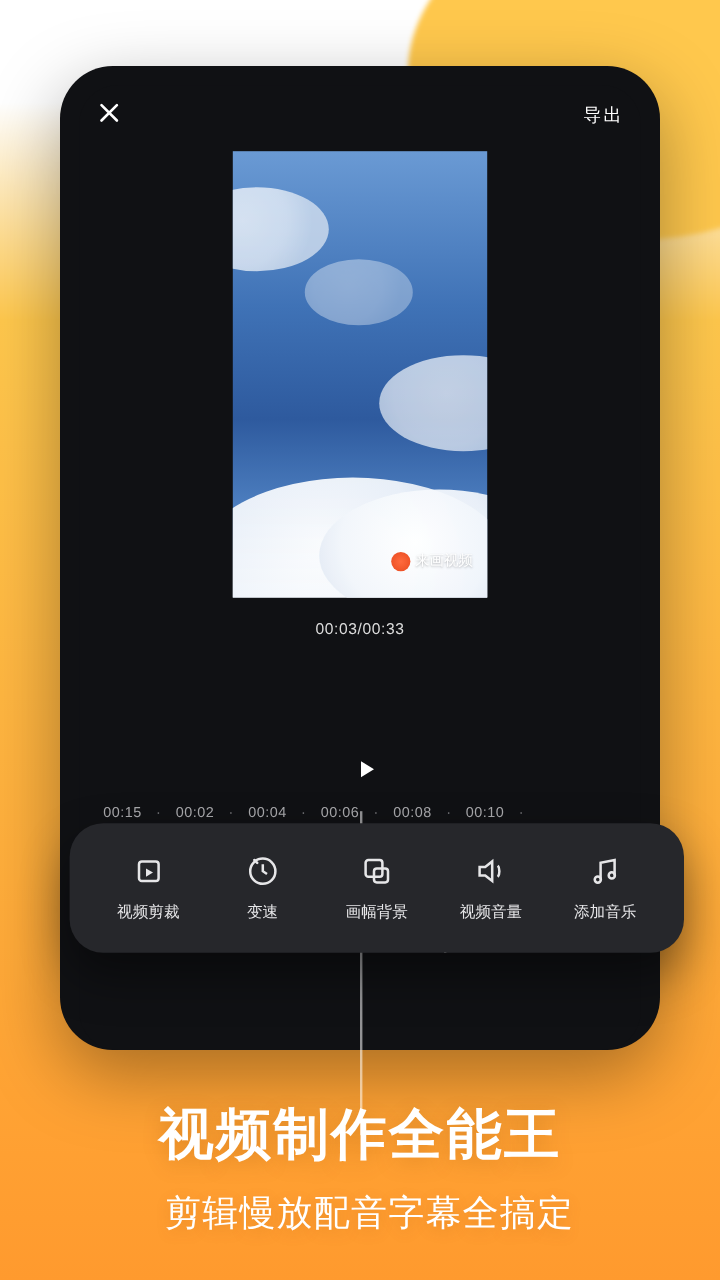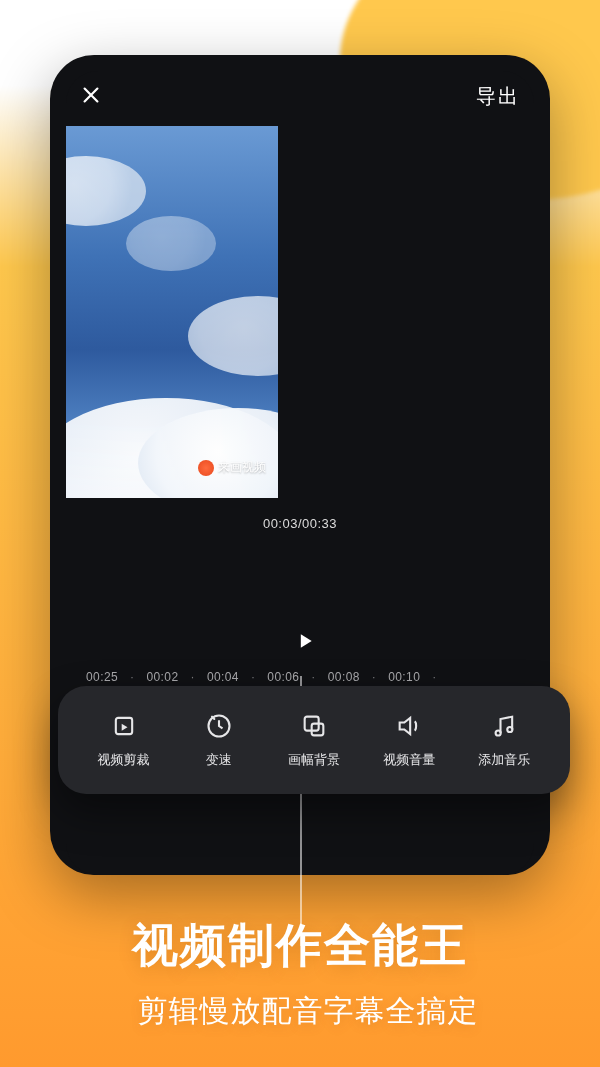--- a/index.html
+++ b/index.html
@@ -41,24 +41,24 @@
     position: relative;
   }
   .topbar {
     display: flex;
     justify-content: space-between;
     align-items: center;
     padding: 12px 14px 10px 14px;
     color: #fff;
   }
   .close-x { width: 22px; height: 22px; }
-  .export { font-size: 20px; color: #fff; letter-spacing: 2px; }
+  .export { font-size: 15px; color: #fff; letter-spacing: 2px; }
   .preview-wrap {
     display: flex;
-    justify-content: flex-start;
+    justify-content: center;
     padding: 6px 0 0 0;
   }
   .preview {
     width: 212px;
     height: 372px;
     background: linear-gradient(180deg,#6a9ad4 0%, #3f72b6 35%, #2e5a9e 60%, #4d7fc0 80%, #e8eef6 100%);
     position: relative;
     overflow: hidden;
   }
   .cloud {
@@ -239,21 +239,21 @@
     <div class="controls">
       <span class="time">00:03/00:33</span>
       <span class="play">
         <svg width="20" height="20" viewBox="0 0 24 24">
           <path d="M7 4 L20 12 L7 20 Z" fill="#fff"></path>
         </svg>
       </span>
     </div>
 
     <div class="ruler" id="ruler">
-        <span>00:25</span>
+        <span>00:15</span>
         <span class="tick-dot">·</span>
         <span>00:02</span>
         <span class="tick-dot">·</span>
         <span>00:04</span>
         <span class="tick-dot">·</span>
         <span>00:06</span>
         <span class="tick-dot">·</span>
         <span>00:08</span>
         <span class="tick-dot">·</span>
         <span>00:10</span>

